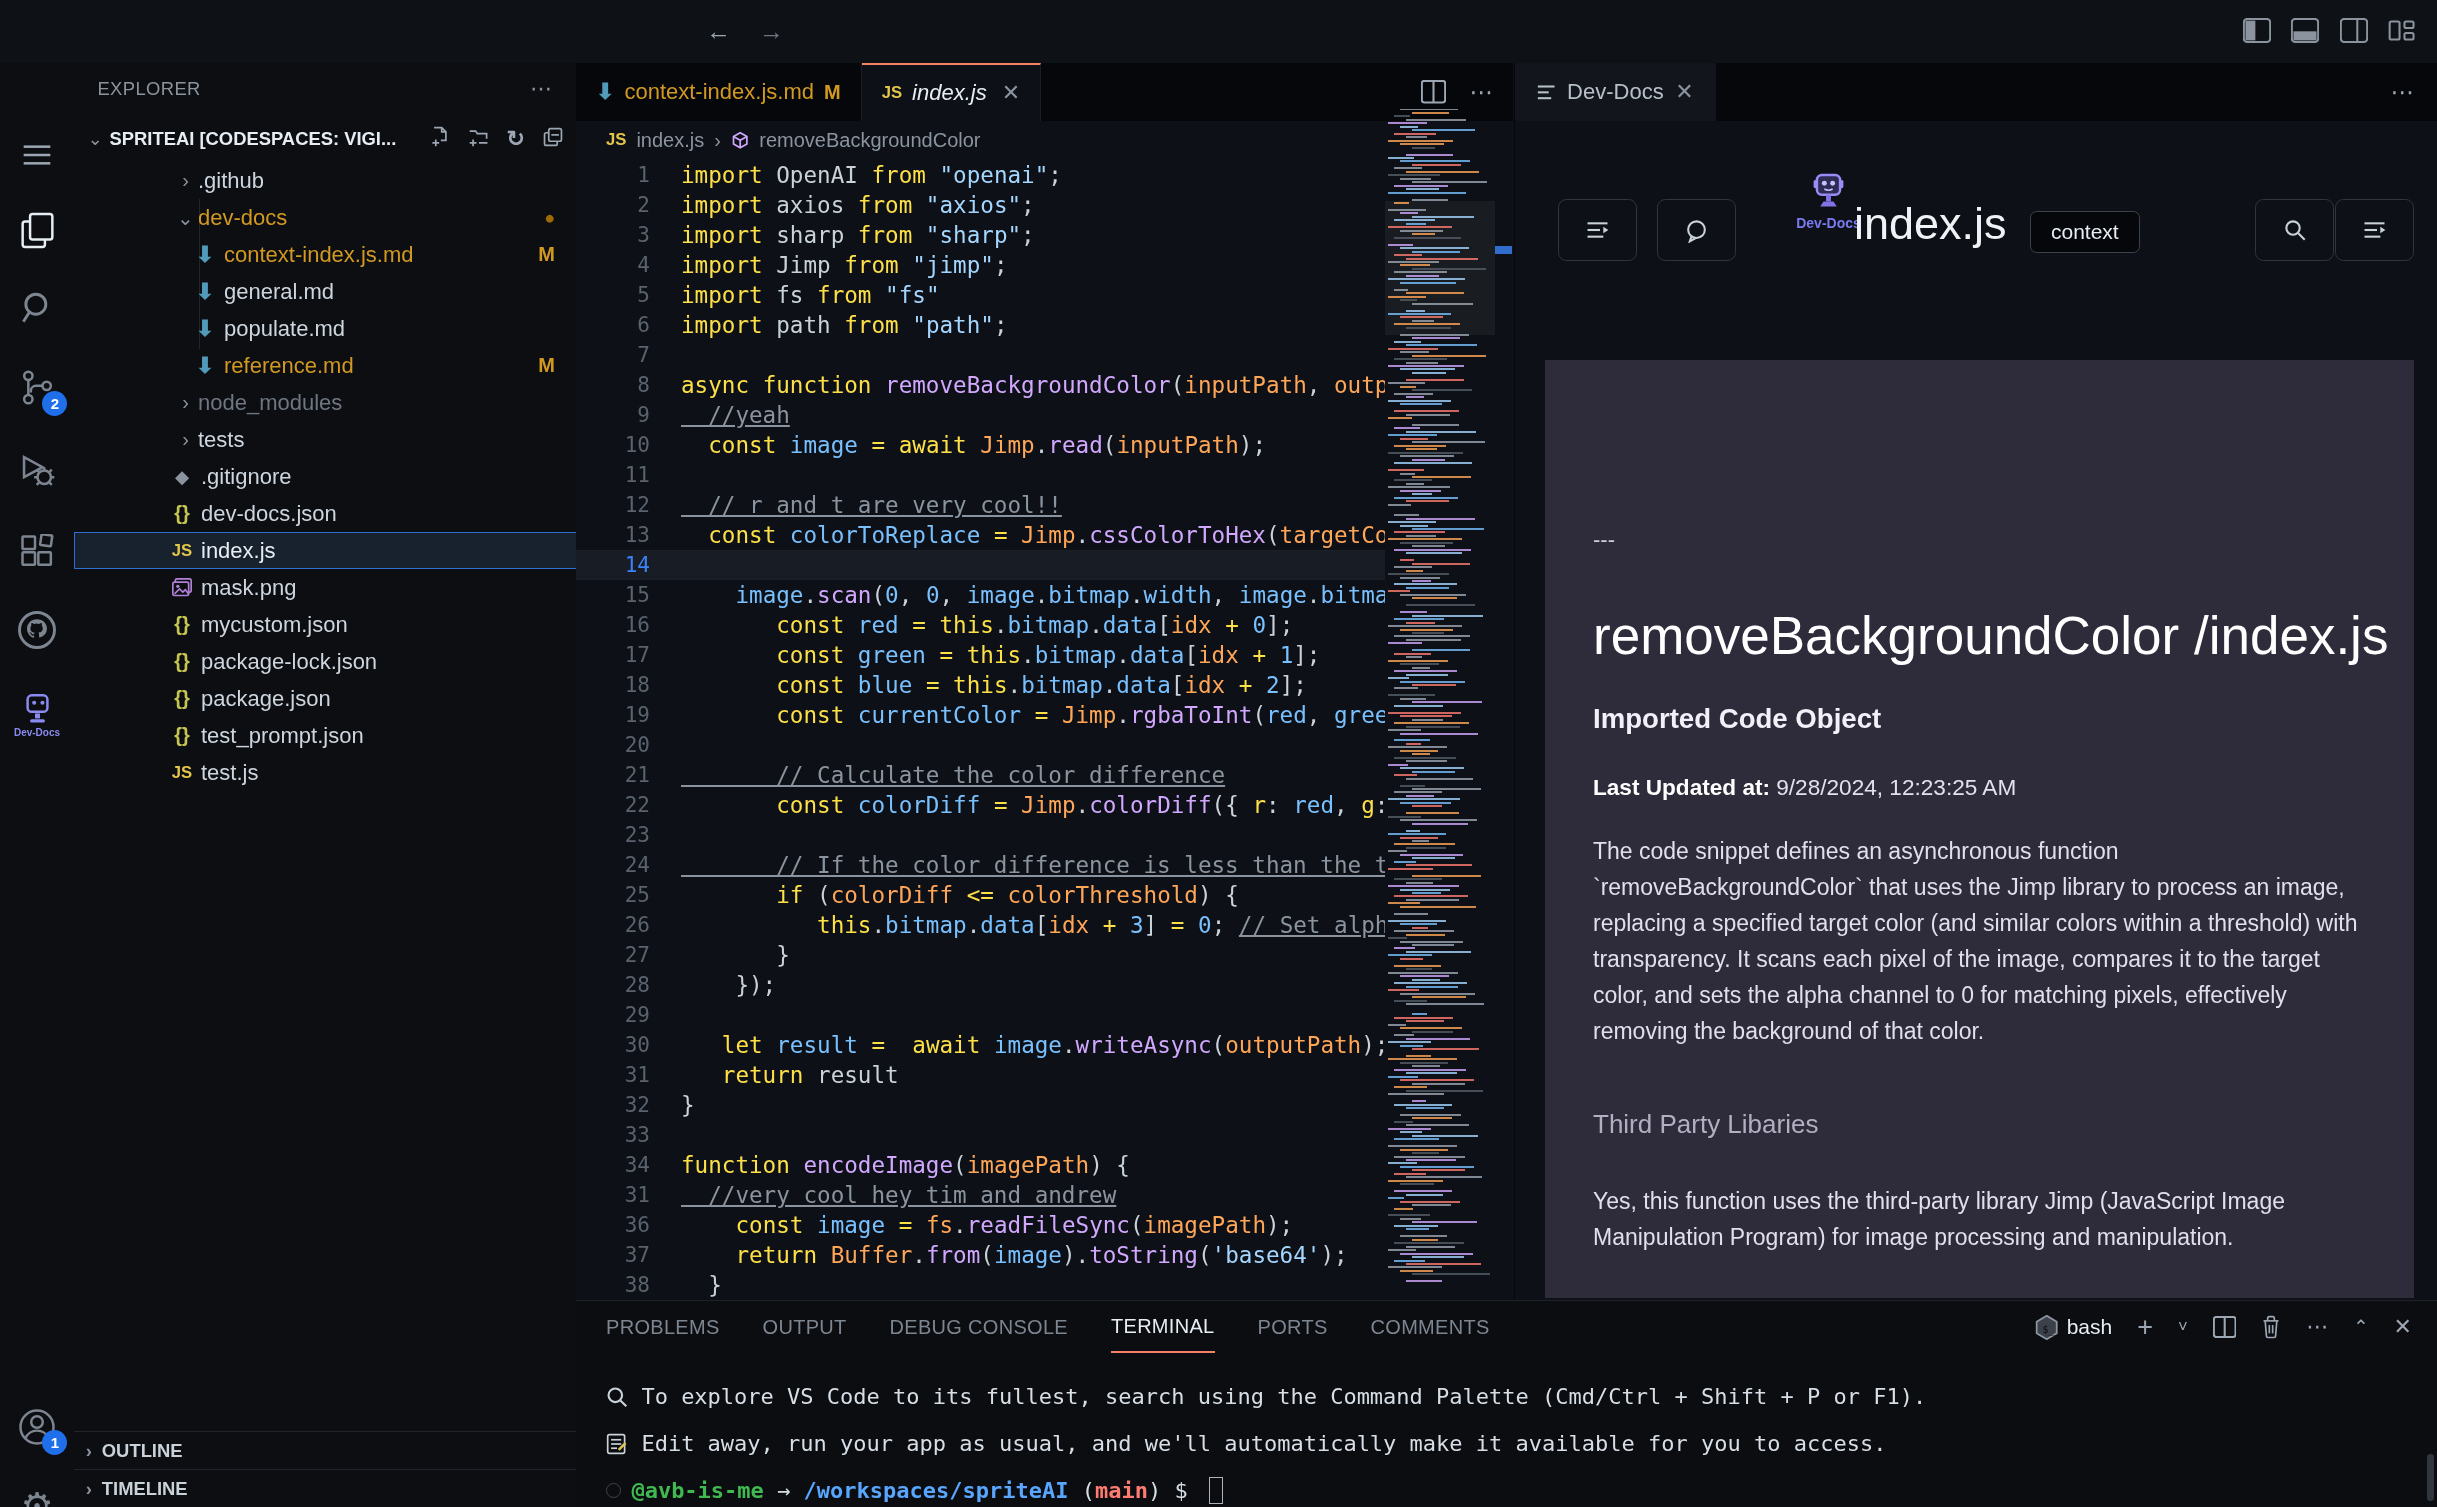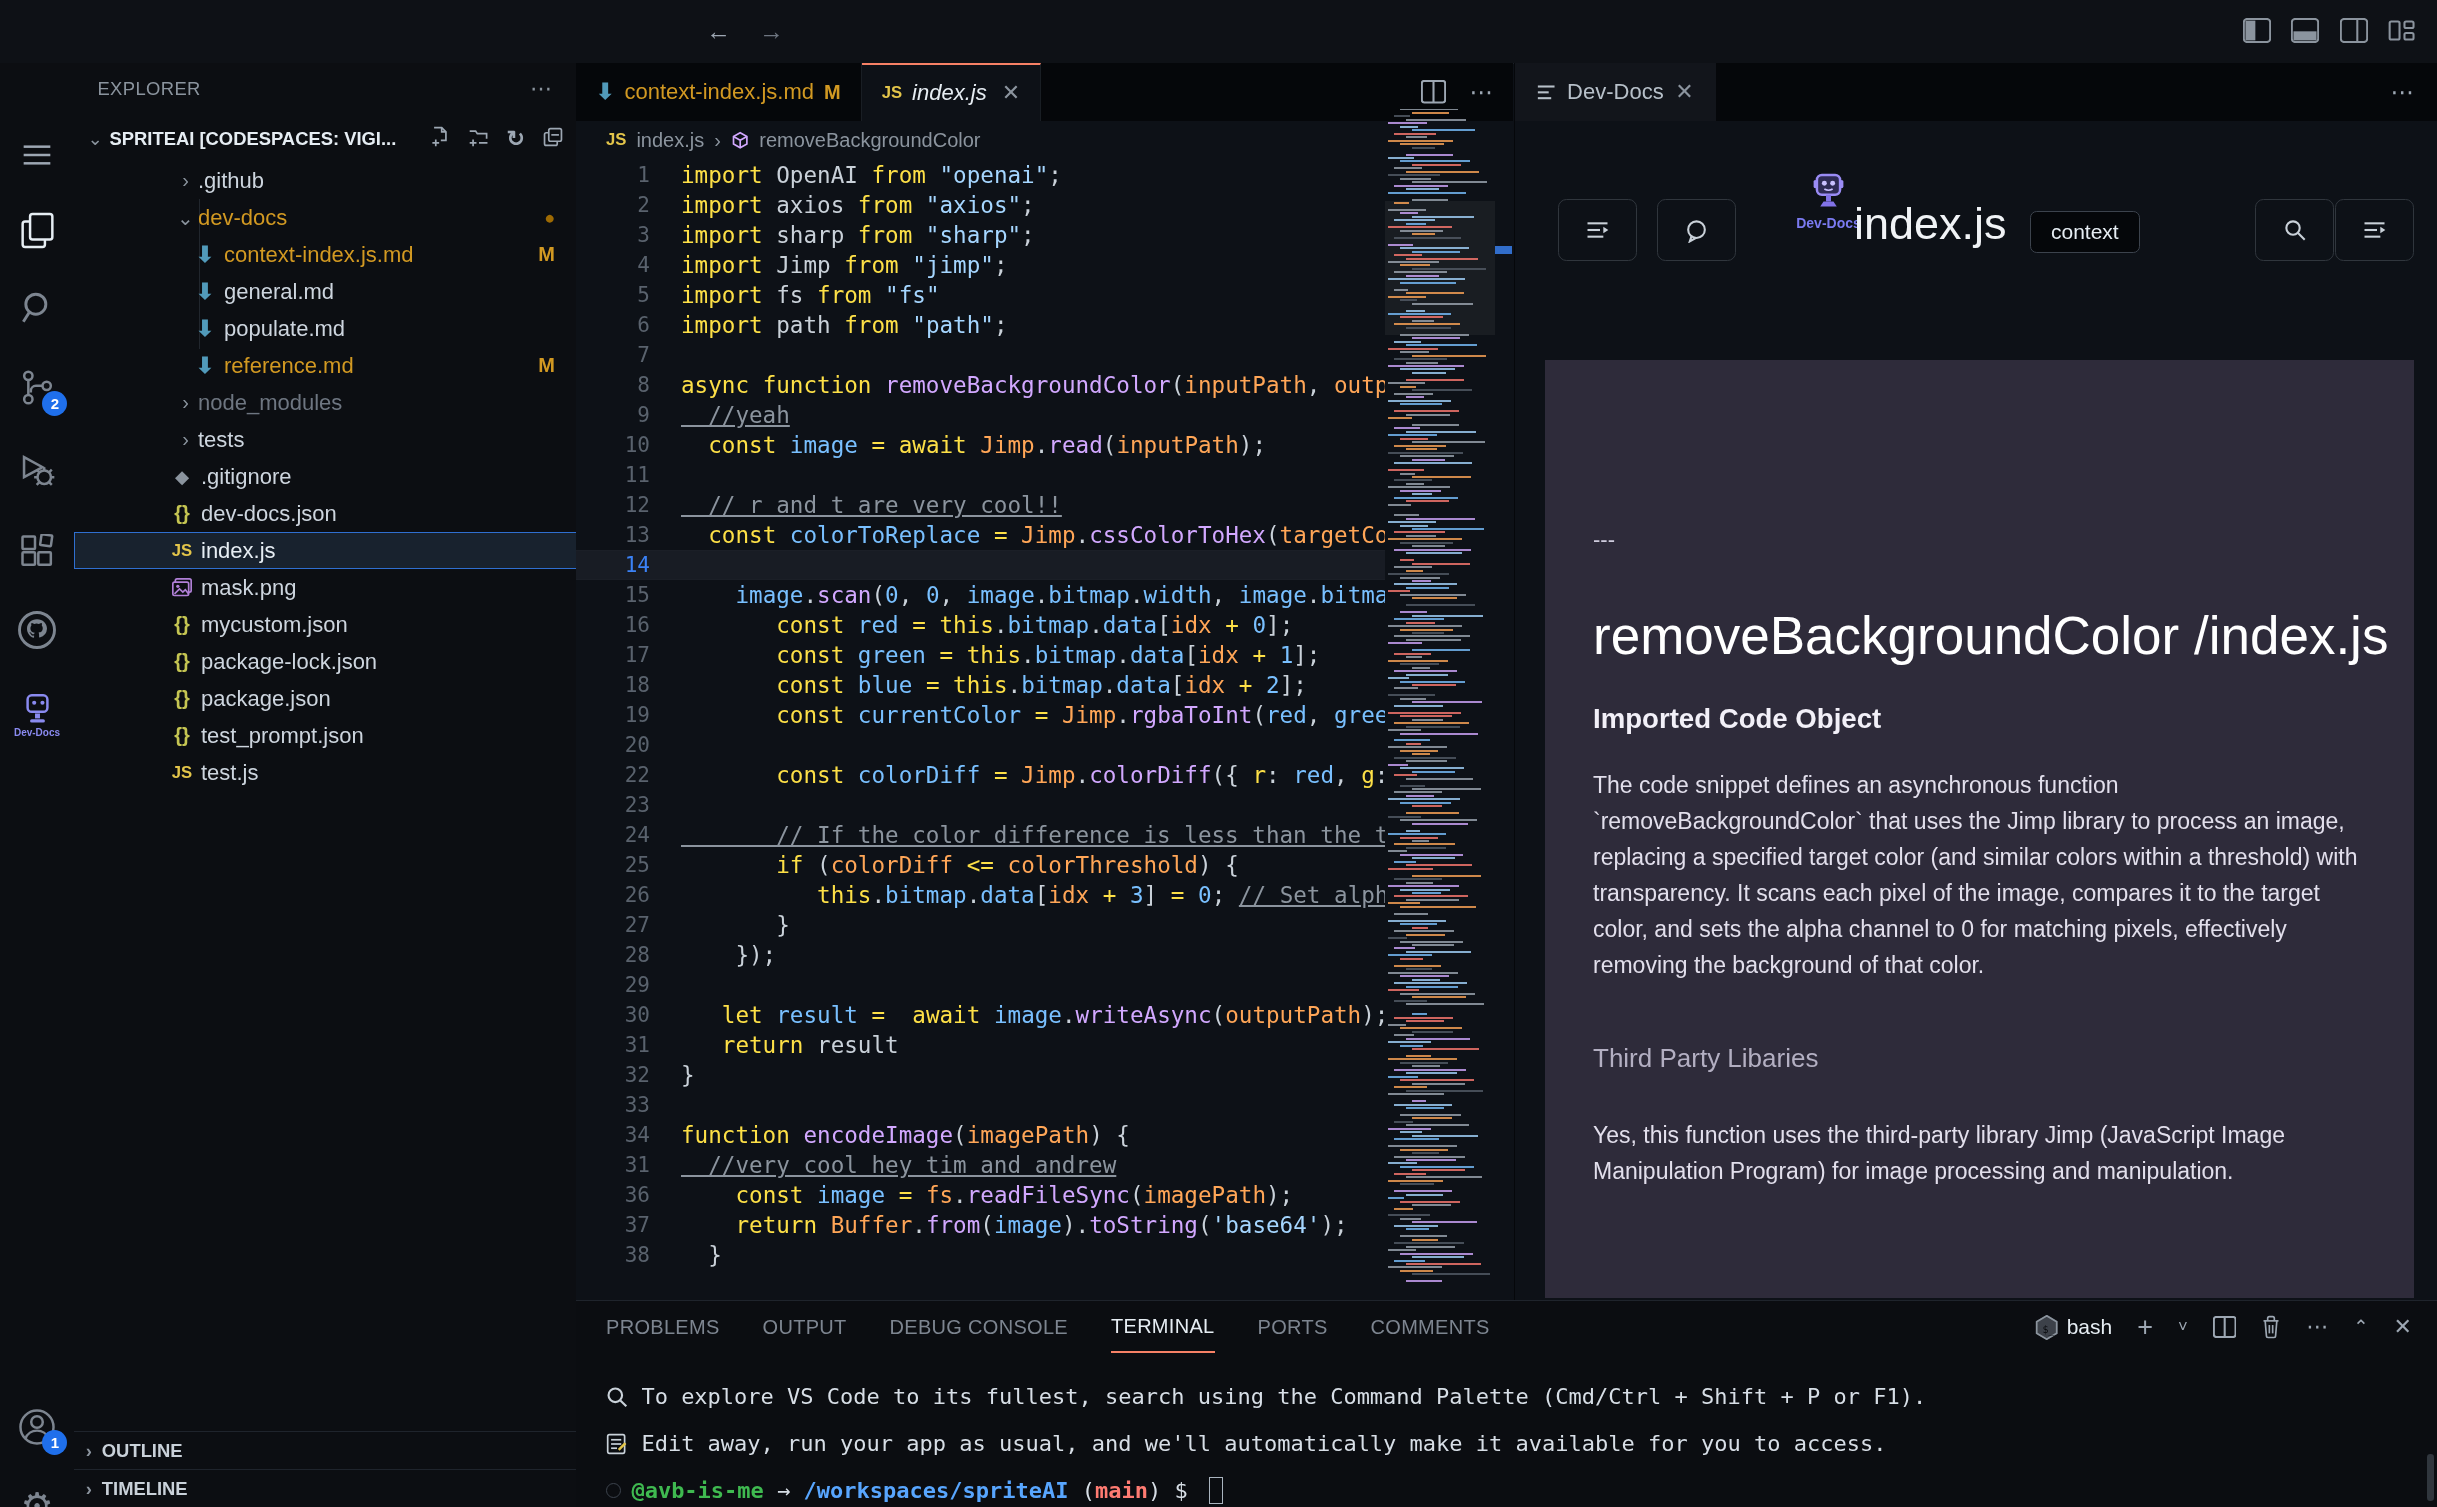--- a/index.html
+++ b/index.html
@@ -396,20 +396,21 @@
         <div class="cline"><span class="num">11</span><span class="txt"></span></div>
         <div class="cline"><span class="num">12</span><span class="txt"><span class="tk-c">  // r and t are very cool!!</span></span></div>
         <div class="cline"><span class="num">13</span><span class="txt"><span class="tk-p">  </span><span class="tk-k">const</span><span class="tk-p"> </span><span class="tk-v">colorToReplace</span><span class="tk-p"> </span><span class="tk-k">=</span><span class="tk-p"> </span><span class="tk-o">Jimp</span><span class="tk-p">.</span><span class="tk-f">cssColorToHex</span><span class="tk-p">(</span><span class="tk-o">targetColor</span></span></div>
         <div class="cline cur"><span class="num">14</span><span class="txt"></span></div>
         <div class="cline"><span class="num">15</span><span class="txt"><span class="tk-p">    </span><span class="tk-v">image</span><span class="tk-p">.</span><span class="tk-f">scan</span><span class="tk-p">(</span><span class="tk-d">0</span><span class="tk-p">, </span><span class="tk-d">0</span><span class="tk-p">, </span><span class="tk-v">image</span><span class="tk-p">.</span><span class="tk-v">bitmap</span><span class="tk-p">.</span><span class="tk-v">width</span><span class="tk-p">, </span><span class="tk-v">image</span><span class="tk-p">.</span><span class="tk-v">bitmap</span></span></div>
         <div class="cline"><span class="num">16</span><span class="txt"><span class="tk-p">       </span><span class="tk-k">const</span><span class="tk-p"> </span><span class="tk-v">red</span><span class="tk-p"> </span><span class="tk-k">=</span><span class="tk-p"> </span><span class="tk-k">this</span><span class="tk-p">.</span><span class="tk-v">bitmap</span><span class="tk-p">.</span><span class="tk-v">data</span><span class="tk-p">[</span><span class="tk-o">idx</span><span class="tk-p"> </span><span class="tk-k">+</span><span class="tk-p"> </span><span class="tk-d">0</span><span class="tk-p">];</span></span></div>
         <div class="cline"><span class="num">17</span><span class="txt"><span class="tk-p">       </span><span class="tk-k">const</span><span class="tk-p"> </span><span class="tk-v">green</span><span class="tk-p"> </span><span class="tk-k">=</span><span class="tk-p"> </span><span class="tk-k">this</span><span class="tk-p">.</span><span class="tk-v">bitmap</span><span class="tk-p">.</span><span class="tk-v">data</span><span class="tk-p">[</span><span class="tk-o">idx</span><span class="tk-p"> </span><span class="tk-k">+</span><span class="tk-p"> </span><span class="tk-d">1</span><span class="tk-p">];</span></span></div>
         <div class="cline"><span class="num">18</span><span class="txt"><span class="tk-p">       </span><span class="tk-k">const</span><span class="tk-p"> </span><span class="tk-v">blue</span><span class="tk-p"> </span><span class="tk-k">=</span><span class="tk-p"> </span><span class="tk-k">this</span><span class="tk-p">.</span><span class="tk-v">bitmap</span><span class="tk-p">.</span><span class="tk-v">data</span><span class="tk-p">[</span><span class="tk-o">idx</span><span class="tk-p"> </span><span class="tk-k">+</span><span class="tk-p"> </span><span class="tk-d">2</span><span class="tk-p">];</span></span></div>
         <div class="cline"><span class="num">19</span><span class="txt"><span class="tk-p">       </span><span class="tk-k">const</span><span class="tk-p"> </span><span class="tk-v">currentColor</span><span class="tk-p"> </span><span class="tk-k">=</span><span class="tk-p"> </span><span class="tk-o">Jimp</span><span class="tk-p">.</span><span class="tk-f">rgbaToInt</span><span class="tk-p">(</span><span class="tk-v">red</span><span class="tk-p">, </span><span class="tk-v">green</span></span></div>
         <div class="cline"><span class="num">20</span><span class="txt"></span></div>
+        <div class="cline"><span class="num">21</span><span class="txt"><span class="tk-c">       // Calculate the color difference</span></span></div>
         <div class="cline"><span class="num">22</span><span class="txt"><span class="tk-p">       </span><span class="tk-k">const</span><span class="tk-p"> </span><span class="tk-v">colorDiff</span><span class="tk-p"> </span><span class="tk-k">=</span><span class="tk-p"> </span><span class="tk-o">Jimp</span><span class="tk-p">.</span><span class="tk-f">colorDiff</span><span class="tk-p">({ </span><span class="tk-k">r</span><span class="tk-p">: </span><span class="tk-v">red</span><span class="tk-p">, </span><span class="tk-k">g</span><span class="tk-p">: </span></span></div>
         <div class="cline"><span class="num">23</span><span class="txt"></span></div>
         <div class="cline"><span class="num">24</span><span class="txt"><span class="tk-c">       // If the color difference is less than the threshold, make it transparent</span></span></div>
         <div class="cline"><span class="num">25</span><span class="txt"><span class="tk-p">       </span><span class="tk-k">if</span><span class="tk-p"> (</span><span class="tk-o">colorDiff</span><span class="tk-p"> </span><span class="tk-k">&lt;=</span><span class="tk-p"> </span><span class="tk-o">colorThreshold</span><span class="tk-p">) {</span></span></div>
         <div class="cline"><span class="num">26</span><span class="txt"><span class="tk-p">          </span><span class="tk-k">this</span><span class="tk-p">.</span><span class="tk-v">bitmap</span><span class="tk-p">.</span><span class="tk-v">data</span><span class="tk-p">[</span><span class="tk-o">idx</span><span class="tk-p"> </span><span class="tk-k">+</span><span class="tk-p"> </span><span class="tk-d">3</span><span class="tk-p">] </span><span class="tk-k">=</span><span class="tk-p"> </span><span class="tk-d">0</span><span class="tk-p">; </span><span class="tk-c">// Set alpha to 0 (transparent)</span></span></div>
         <div class="cline"><span class="num">27</span><span class="txt"><span class="tk-p">       }</span></span></div>
         <div class="cline"><span class="num">28</span><span class="txt"><span class="tk-p">    });</span></span></div>
         <div class="cline"><span class="num">29</span><span class="txt"></span></div>
         <div class="cline"><span class="num">30</span><span class="txt"><span class="tk-p">   </span><span class="tk-k">let</span><span class="tk-p"> </span><span class="tk-v">result</span><span class="tk-p"> </span><span class="tk-k">=</span><span class="tk-p">  </span><span class="tk-k">await</span><span class="tk-p"> </span><span class="tk-v">image</span><span class="tk-p">.</span><span class="tk-f">writeAsync</span><span class="tk-p">(</span><span class="tk-o">outputPath</span><span class="tk-p">);</span></span></div>
         <div class="cline"><span class="num">31</span><span class="txt"><span class="tk-p">   </span><span class="tk-k">return</span><span class="tk-p"> result</span></span></div>
@@ -787,20 +788,21 @@
             <line x1="3" y1="20" x2="22" y2="20"></line>
             <path d="M22 8 l6 4 -6 4 z" fill="#c9d1d9" stroke="none"></path>
           </svg>
       </div>
     </div>
     <div class="dd-content">
       <div class="dd-inner">
         <div class="dd-dashes">---</div>
         <div class="dd-h1">removeBackgroundColor /index.js</div>
         <div class="dd-h2">Imported Code Object</div>
+        <div class="dd-updated"><b>Last Updated at:</b><span> 9/28/2024, 12:23:25 AM</span></div>
         <div class="dd-para">The code snippet defines an asynchronous function `removeBackgroundColor` that uses the Jimp library to process an image, replacing a specified target color (and similar colors within a threshold) with transparency. It scans each pixel of the image, compares it to the target color, and sets the alpha channel to 0 for matching pixels, effectively removing the background of that color.</div>
         <div class="dd-section">Third Party Libaries</div>
         <div class="dd-para2">Yes, this function uses the third-party library Jimp (JavaScript Image Manipulation Program) for image processing and manipulation.</div>
       </div>
     </div>
   </div>
 
   <div class="abs panel">
     <div class="ptabs" id="panel-tabs">
         <div class="ptab">PROBLEMS</div>

